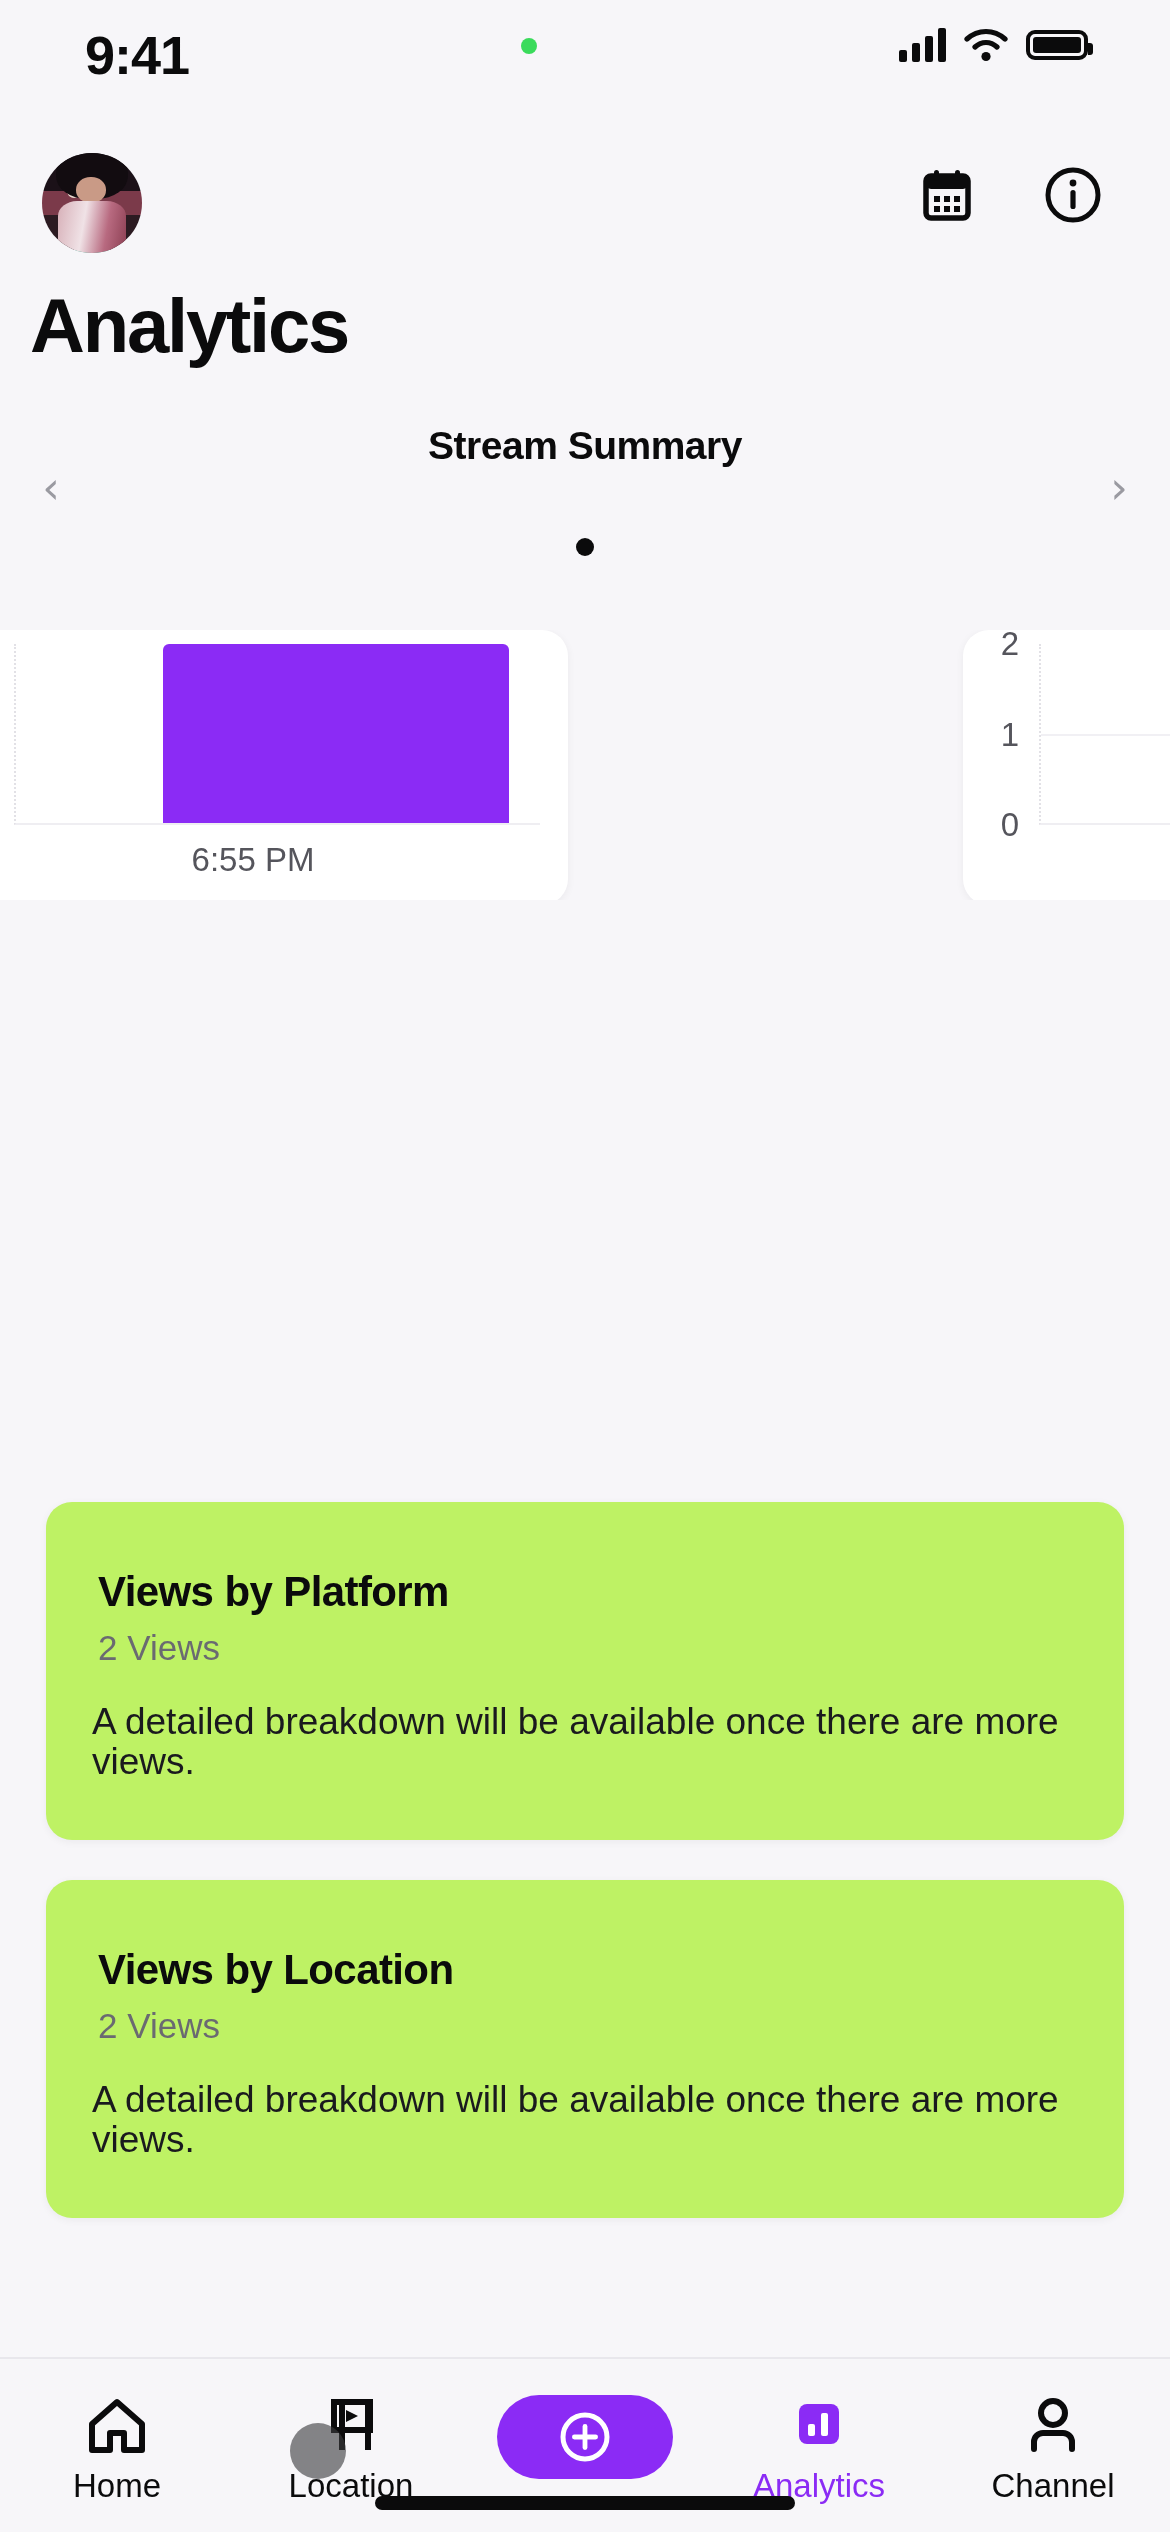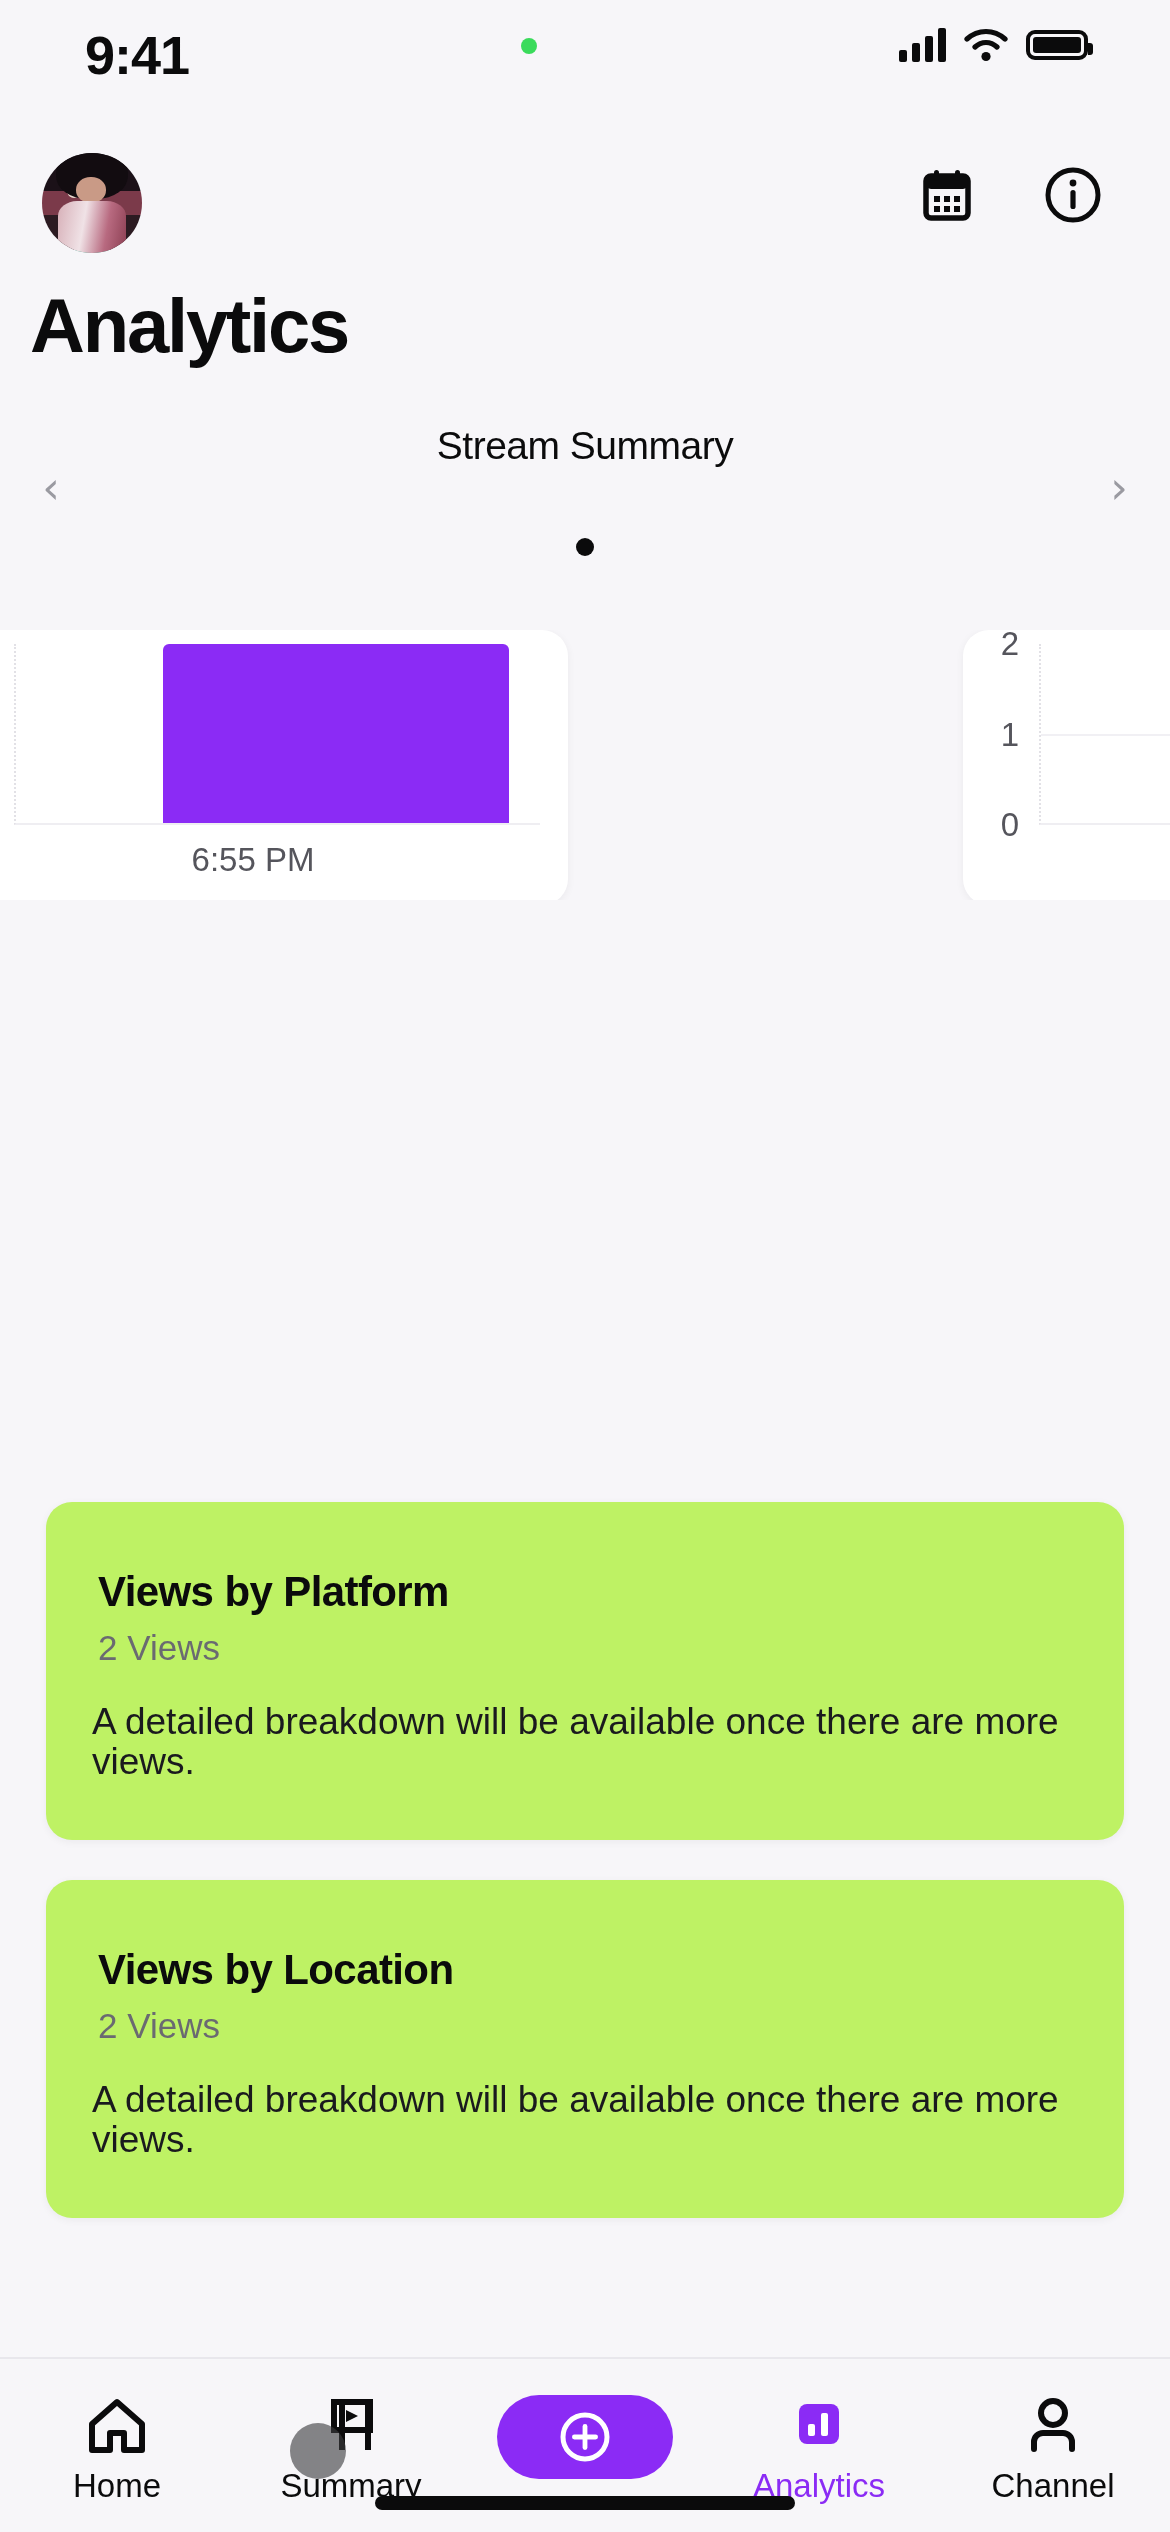--- a/index.html
+++ b/index.html
@@ -86,21 +86,21 @@
     font-size:76px; font-weight:800; color:#0B0B0C;
     letter-spacing:-2.2px; line-height:1;
   }
 
   
   .summary {
     position:absolute; top:424px; left:0; width:1170px; height:176px;
   }
   .sum-title {
     position:absolute; top:0; left:0; width:1170px; text-align:center;
-    font-size:39px; font-weight:400; color:#0B0B0C; letter-spacing:-0.5px;
+    font-size:39px; font-weight:700; color:#0B0B0C; letter-spacing:-0.5px;
   }
   .sum-sub {
     position:absolute; top:58px; left:0; width:1170px; text-align:center;
     font-size:33px; font-weight:400; color:#6A6A71;
   }
   .chev {
     position:absolute; top:42px;
     font-size:44px; color:#9A9AA1; font-weight:400;
     width:70px; text-align:center; line-height:44px;
     font-family:"DejaVu Sans", sans-serif;
@@ -308,21 +308,21 @@
   <div class="tab">
     <div class="tab-ico">
       <svg width="62" height="58" viewBox="0 0 62 58">
         <rect x="14" y="5" width="36" height="28" stroke="#0B0B0C" stroke-width="6" fill="none"></rect>
         <path d="M26 13 L38 19 L26 25 Z" fill="#0B0B0C"></path>
         <rect x="19" y="5" width="6" height="48" fill="#0B0B0C"></rect>
         <rect x="45" y="5" width="6" height="48" fill="#0B0B0C"></rect>
       </svg>
     </div>
     <div class="touch-dot"></div>
-    <div class="tab-label">Summary</div>
+    <div class="tab-label">Location</div>
   </div>
 
   <div class="tab">
     <div class="plus-pill">
       <svg width="58" height="58" viewBox="0 0 58 58">
         <circle cx="29" cy="29" r="22" stroke="#FFFFFF" stroke-width="5" fill="none"></circle>
         <rect x="26.6" y="16" width="4.8" height="26" rx="2.4" fill="#FFFFFF"></rect>
         <rect x="16" y="26.6" width="26" height="4.8" rx="2.4" fill="#FFFFFF"></rect>
       </svg>
     </div>

